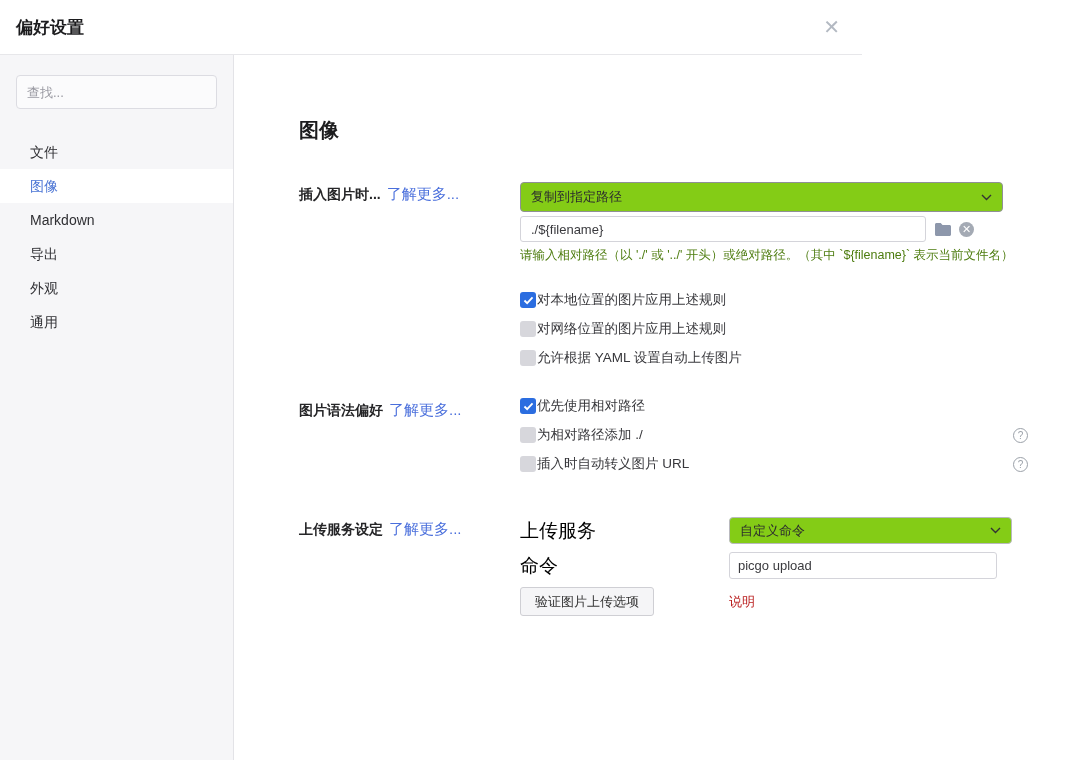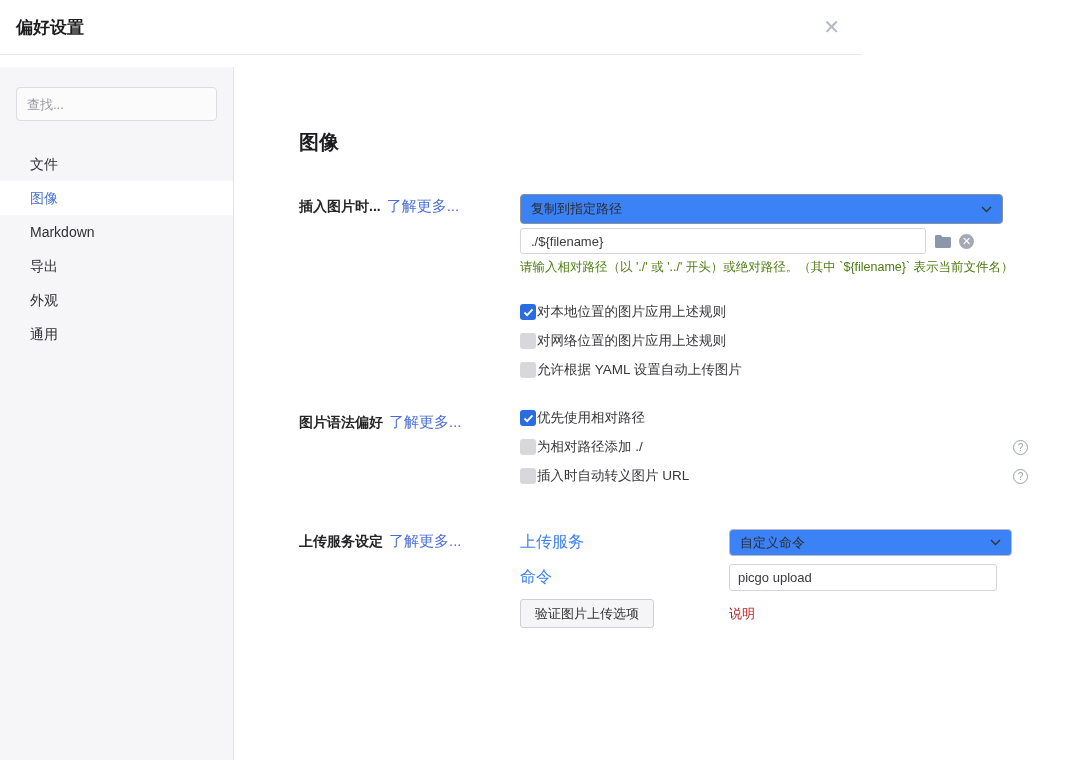--- a/index.html
+++ b/index.html
@@ -1,21 +1,21 @@
 <!DOCTYPE html>
 <html><head>
 <meta charset="utf-8">
 <style>
   * { margin:0; padding:0; box-sizing:border-box; }
   html,body { width:1087px; height:760px; }
   body {
     font-family:"Liberation Sans","DejaVu Sans",sans-serif;
     background:#fff; color:#333; overflow:hidden; font-size:14px;
   }
-  .window { width:862px; height:760px; display:flex; flex-direction:column;gap:12px; }
+  .window { width:862px; height:760px; display:flex; flex-direction:column; }
 
   
   .header { height:55px; flex:0 0 55px; display:flex; align-items:center;
     justify-content:space-between; padding:0 22px 0 16px; border-bottom:1px solid #e7e7ea; }
   .header-title { font-size:17px; font-weight:bold; color:#1c1c1e; }
   .close-btn { font-size:20px; color:#b3b9c2; cursor:pointer; line-height:1; }
 
   
   .layout { flex:1; display:flex; min-height:0; }
 
@@ -36,21 +36,21 @@
 
   .section { display:flex; }
   .section-1 { margin-bottom:32px; }
   .section-2 { margin-bottom:45px; }
   .label-col { width:221px; flex:0 0 221px; padding-top:3px; }
   .section-label { font-weight:bold; font-size:14px; color:#262628; }
   .learn-more { font-size:15px; color:#4a6fdc; margin-left:6px; cursor:pointer; text-decoration:none; }
   .control-col { width:508px; flex:0 0 508px; }
 
   
-  .select { border-radius:4px; background:#3b82f6; display:flex; align-items:center;
+  .select { border-radius:4px; background:#84cc16; display:flex; align-items:center;
     justify-content:space-between; padding:0 10px; font-size:13px; color:#2c2c2e; cursor:pointer; }
   .big-select { width:483px; height:30px; border:1px solid #8f9096; margin-bottom:4px; }
   .small-select { width:283px; height:27px; border:1px solid #b9b9bf; }
   .chevron-icon { flex:0 0 auto; }
 
   
   .path-row { display:flex; align-items:center; margin-bottom:4px; }
   .path-input { width:406px; height:26px; border:1px solid #d4d4da; border-radius:3px;
     padding:0 10px; font-size:13px; color:#3a3a3e; outline:none; font-family:inherit; }
   .folder-icon { margin-left:9px; cursor:pointer; display:inline-flex; }
@@ -68,21 +68,21 @@
   .checkbox.checked { background:#2b6de0; }
   .checkbox .check-mark { display:none; }
   .checkbox.checked .check-mark { display:block; }
   .check-label { margin-left:1px; font-size:13.5px; color:#38383c; }
   .help-icon { margin-left:auto; width:15px; height:15px; border:1px solid #9ba1a9;
     border-radius:50%; color:#9ba1a9; font-size:10px; line-height:13px; text-align:center;
     cursor:pointer; flex:0 0 15px; }
 
   
   .field-row { display:flex; align-items:center; margin-bottom:8px; }
-  .field-label { width:209px; flex:0 0 209px; font-size:16px; color:#3b82f6; }
+  .field-label { width:209px; flex:0 0 209px; font-size:19px; color:#000000; }
   .command-input { width:268px; height:27px; border:1px solid #d4d4da; border-radius:3px;
     padding:0 8px; font-size:13px; color:#3a3a3e; outline:none; font-family:inherit; }
   .actions { margin-top:6px; }
   .btn-cell { width:209px; flex:0 0 209px; }
   .validate-btn { height:29px; padding:0 14px; font-size:13px; color:#333;
     background:#f5f5f7; border:1px solid #cfcfd4; border-radius:3px; cursor:pointer;
     font-family:inherit; }
   .doc-link { font-size:13px; color:#b91c1c; cursor:pointer; text-decoration:none; }
 </style>
 </head>

